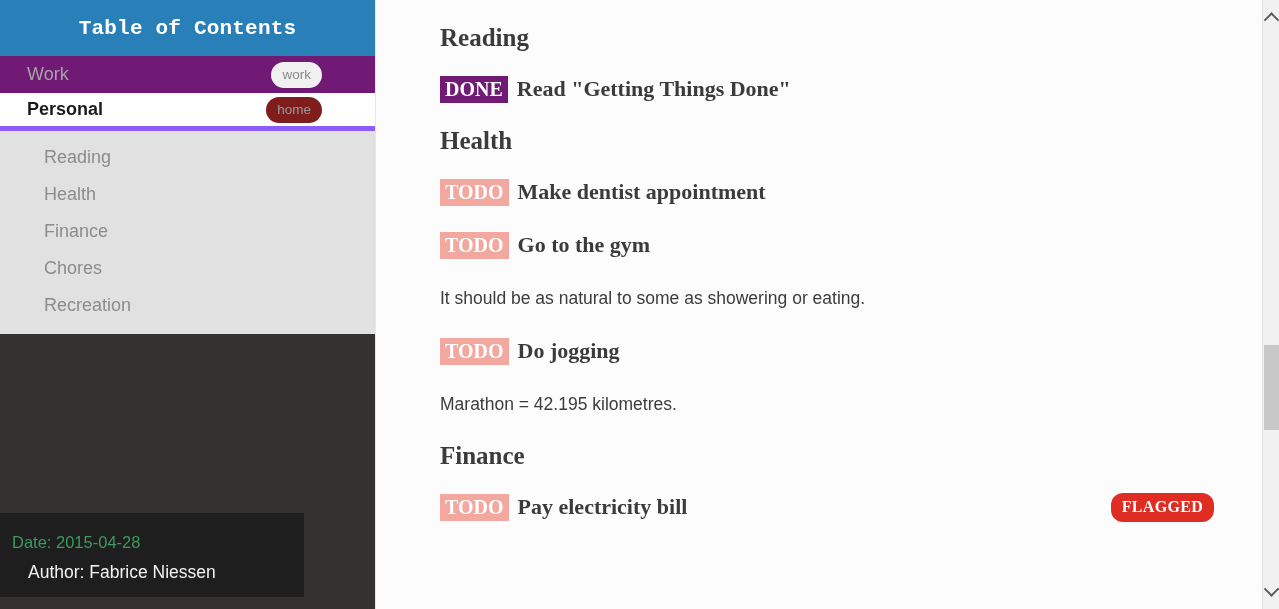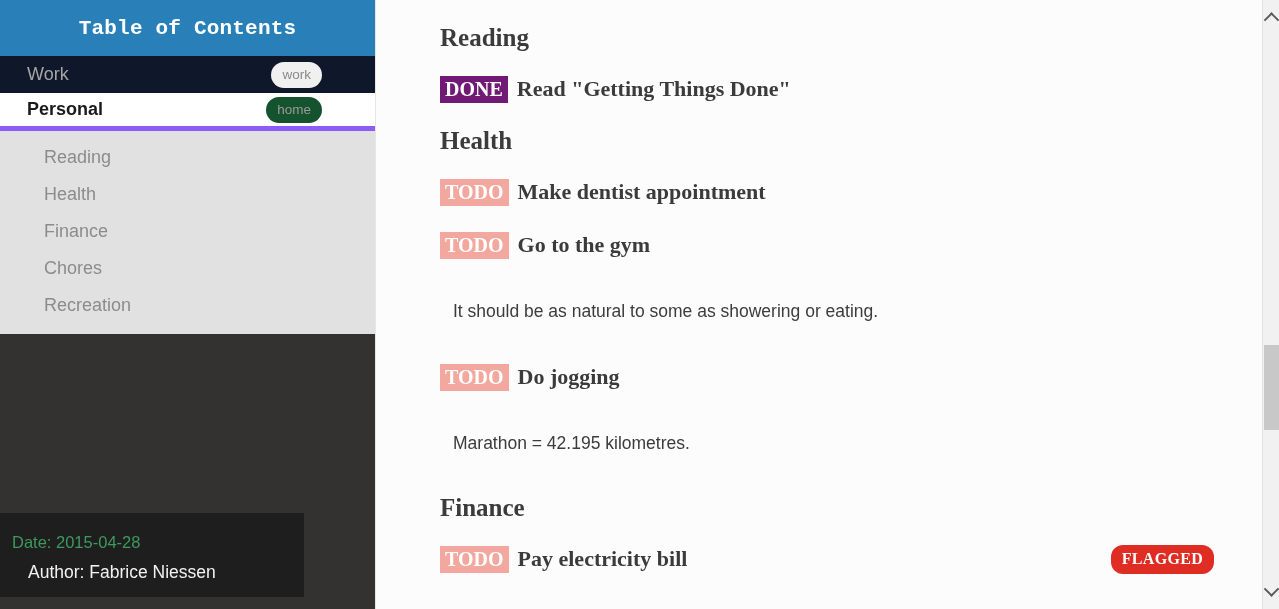--- a/index.html
+++ b/index.html
@@ -47,21 +47,21 @@
   .toc-top-item {
     position: relative;
     height: 37px;
     display: flex;
     align-items: center;
     padding: 0 14px 0 27px;
     box-sizing: border-box;
     font-size: 18px;
   }
   .toc-top-item.work {
-    background: #0f172a;
+    background: #701a75;
     color: #a6a5a4;
     height: 37px;
   }
   .toc-top-item.personal {
     background: #ffffff;
     color: #1a1a1a;
     font-weight: bold;
     height: 38px;
     border-bottom: 5px solid #8b5cf6;
   }
@@ -72,21 +72,21 @@
     display: inline-flex;
     align-items: center;
     justify-content: center;
     height: 26px;
     padding: 0 11px;
     border-radius: 13px;
     font-size: 13.5px;
     font-weight: normal;
   }
   .tag.work-tag { background: #f0f0f0; color: #8a8a8a; }
-  .tag.home-tag { background: #14532d; color: #9a9a9a; }
+  .tag.home-tag { background: #7f1d1d; color: #9a9a9a; }
 
   .toc-sub {
     background: #e1e1e1;
     padding: 8px 0 10px 0;
     margin: 0;
     list-style: none;
   }
   .toc-sub-item {
     height: 37px;
     display: flex;
@@ -182,21 +182,21 @@
     padding: 6px 11px 7px 11px;
     border-radius: 12px;
     letter-spacing: .3px;
   }
 
   .para {
     font-family: "Liberation Sans", sans-serif;
     font-size: 17.5px;
     color: #3c3c3c;
     line-height: 26px;
-    margin: 13px;
+    margin: 0;
     padding: 14px 0 13px 0;
   }
 
   
   .scrollbar {
     position: absolute;
     top: 0;
     right: 0;
     width: 17px;
     height: 609px;

